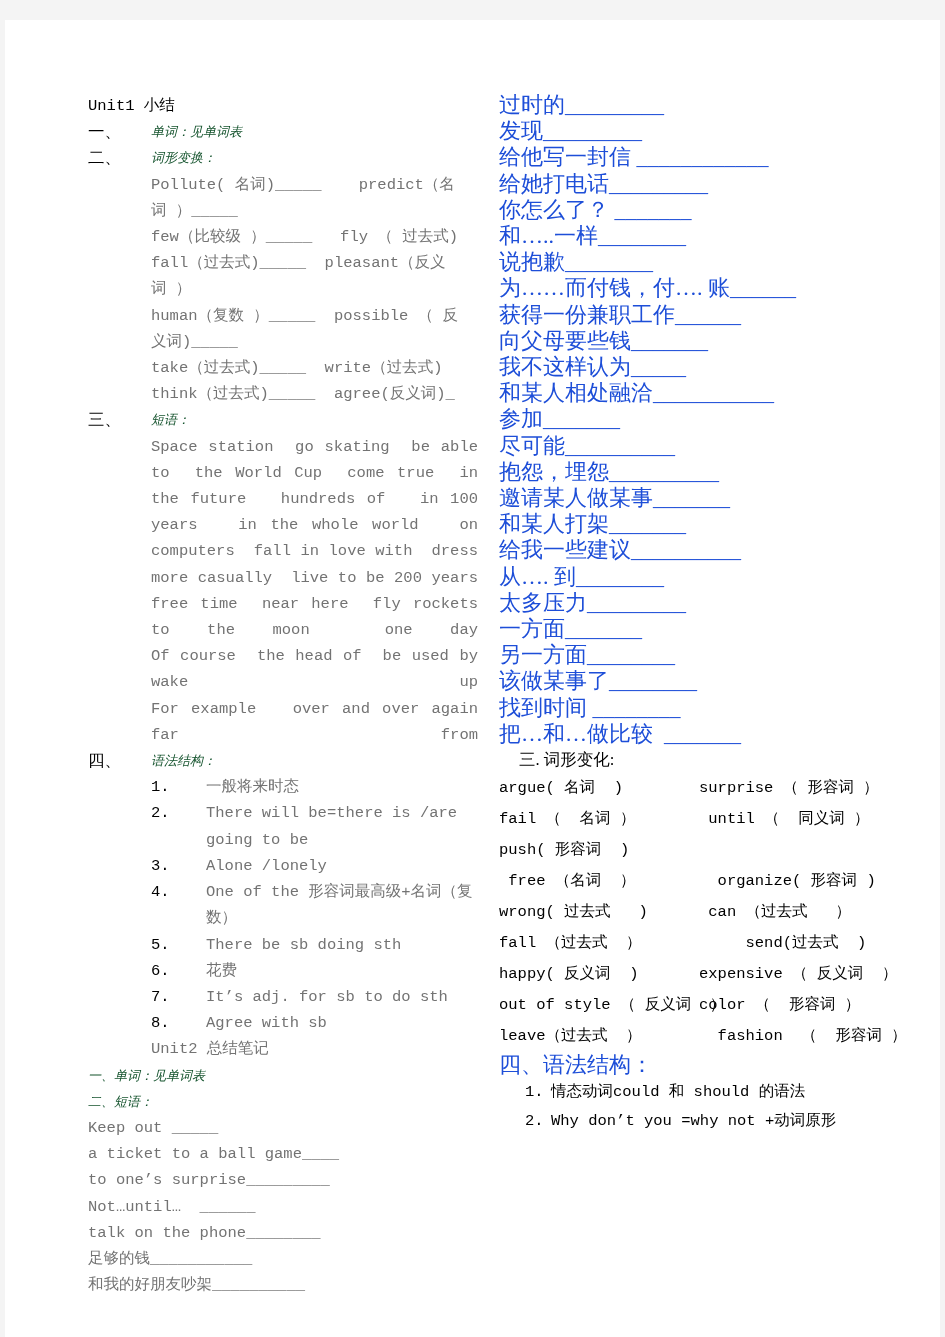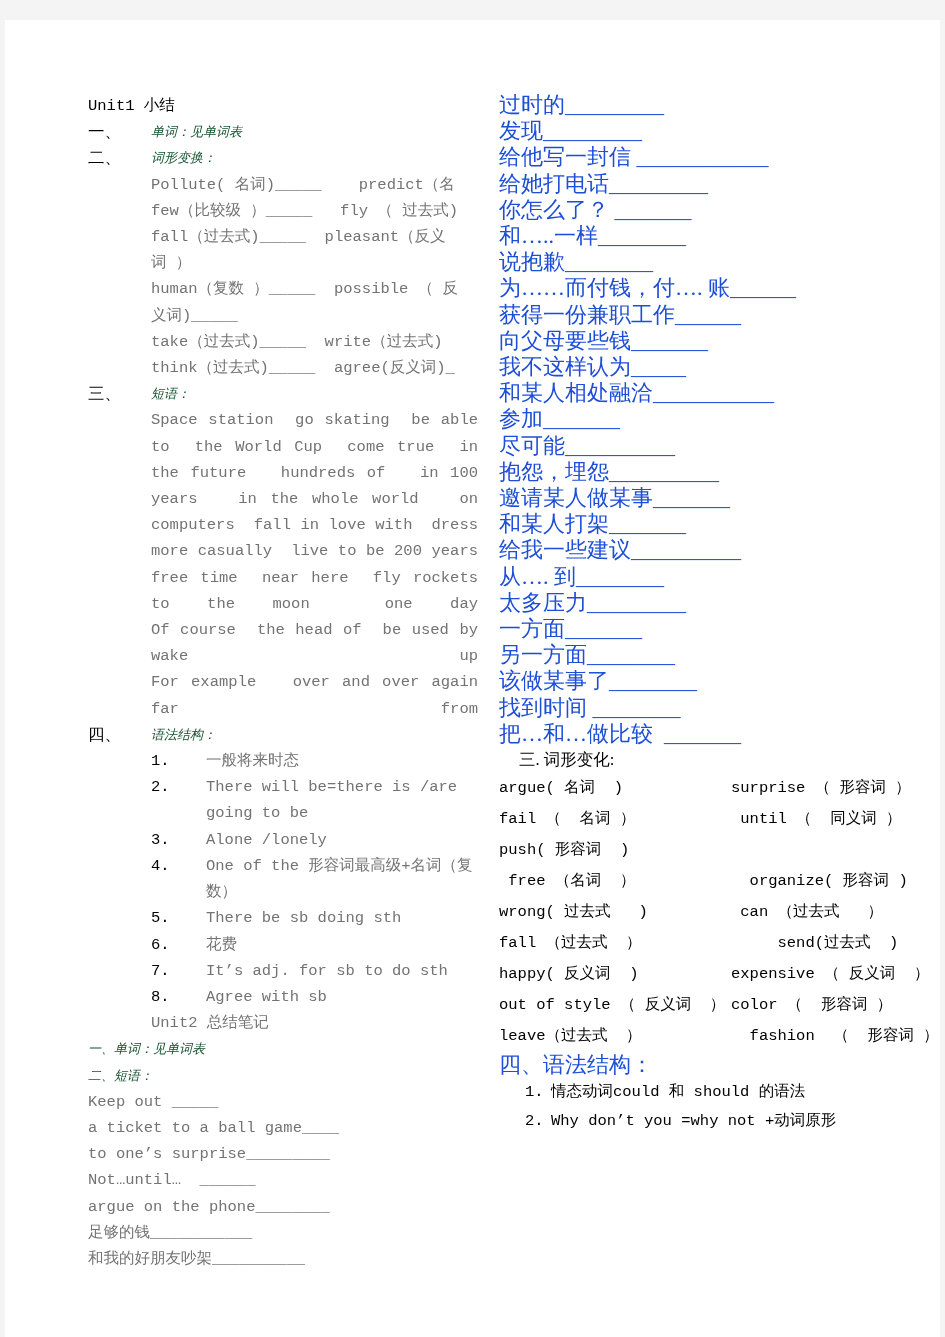--- a/index.html
+++ b/index.html
@@ -114,21 +114,20 @@
     font-size: 16.5px;
     line-height: 26.2px;
     margin-left: 20px;
   }
   .wordrow {
     display: flex;
     line-height: 31px;
     font-family: "Liberation Mono", "DejaVu Sans Mono", monospace;
     font-size: 15.5px;
     white-space: pre;
-    gap: 32px;
   }
   .wordrow .wa { flex: 0 0 auto; width: 200px; }
   .wordrow .wb { flex: 1 1 auto; }
   .grow {
     display: flex;
     line-height: 29px;
     margin-left: 26px;
     font-family: "Liberation Mono", "DejaVu Sans Mono", monospace;
     font-size: 15.5px;
     white-space: pre;
@@ -150,20 +149,21 @@
         <div class="marker">一、</div>
         <div class="body cn">单词：见单词表</div>
       </div>
 
       <div class="numrow">
         <div class="marker">二、</div>
         <div class="body cn">词形变换：</div>
       </div>
       <div class="indent-1">
         <div class="mix">Pollute( 名词)_____    predict（名</div>
+        <div class="mix">词 ）_____</div>
         <div class="mix">few（比较级 ）_____   fly （ 过去式)</div>
         <div class="mix">fall（过去式)_____  pleasant（反义</div>
         <div class="mix">词 ）</div>
         <div class="mix">human（复数 ）_____  possible （ 反</div>
         <div class="mix">义词)_____</div>
         <div class="mix">take（过去式)_____  write（过去式)</div>
         <div class="mix">think（过去式)_____  agree(反义词)_</div>
       </div>
 
       <div class="numrow">
@@ -217,21 +217,21 @@
 
       <div class="center-line mix">Unit2 总结笔记</div>
       <div class="cn">一、单词：见单词表</div>
       <div class="cn">二、短语：</div>
 
       <div>
         <div class="mix">Keep out _____</div>
         <div class="mix">a ticket to a ball game____</div>
         <div class="mix">to one’s surprise_________</div>
         <div class="mix">Not…until…  ______</div>
-        <div class="mix">argue on the phone________</div>
+        <div class="mix">talk on the phone________</div>
         <div class="mix">足够的钱___________</div>
         <div class="mix">和我的好朋友吵架__________</div>
       </div>
 
     </div>
 
     <div class="col-right">
 
       <div>
         <div class="rline">过时的_________</div>

